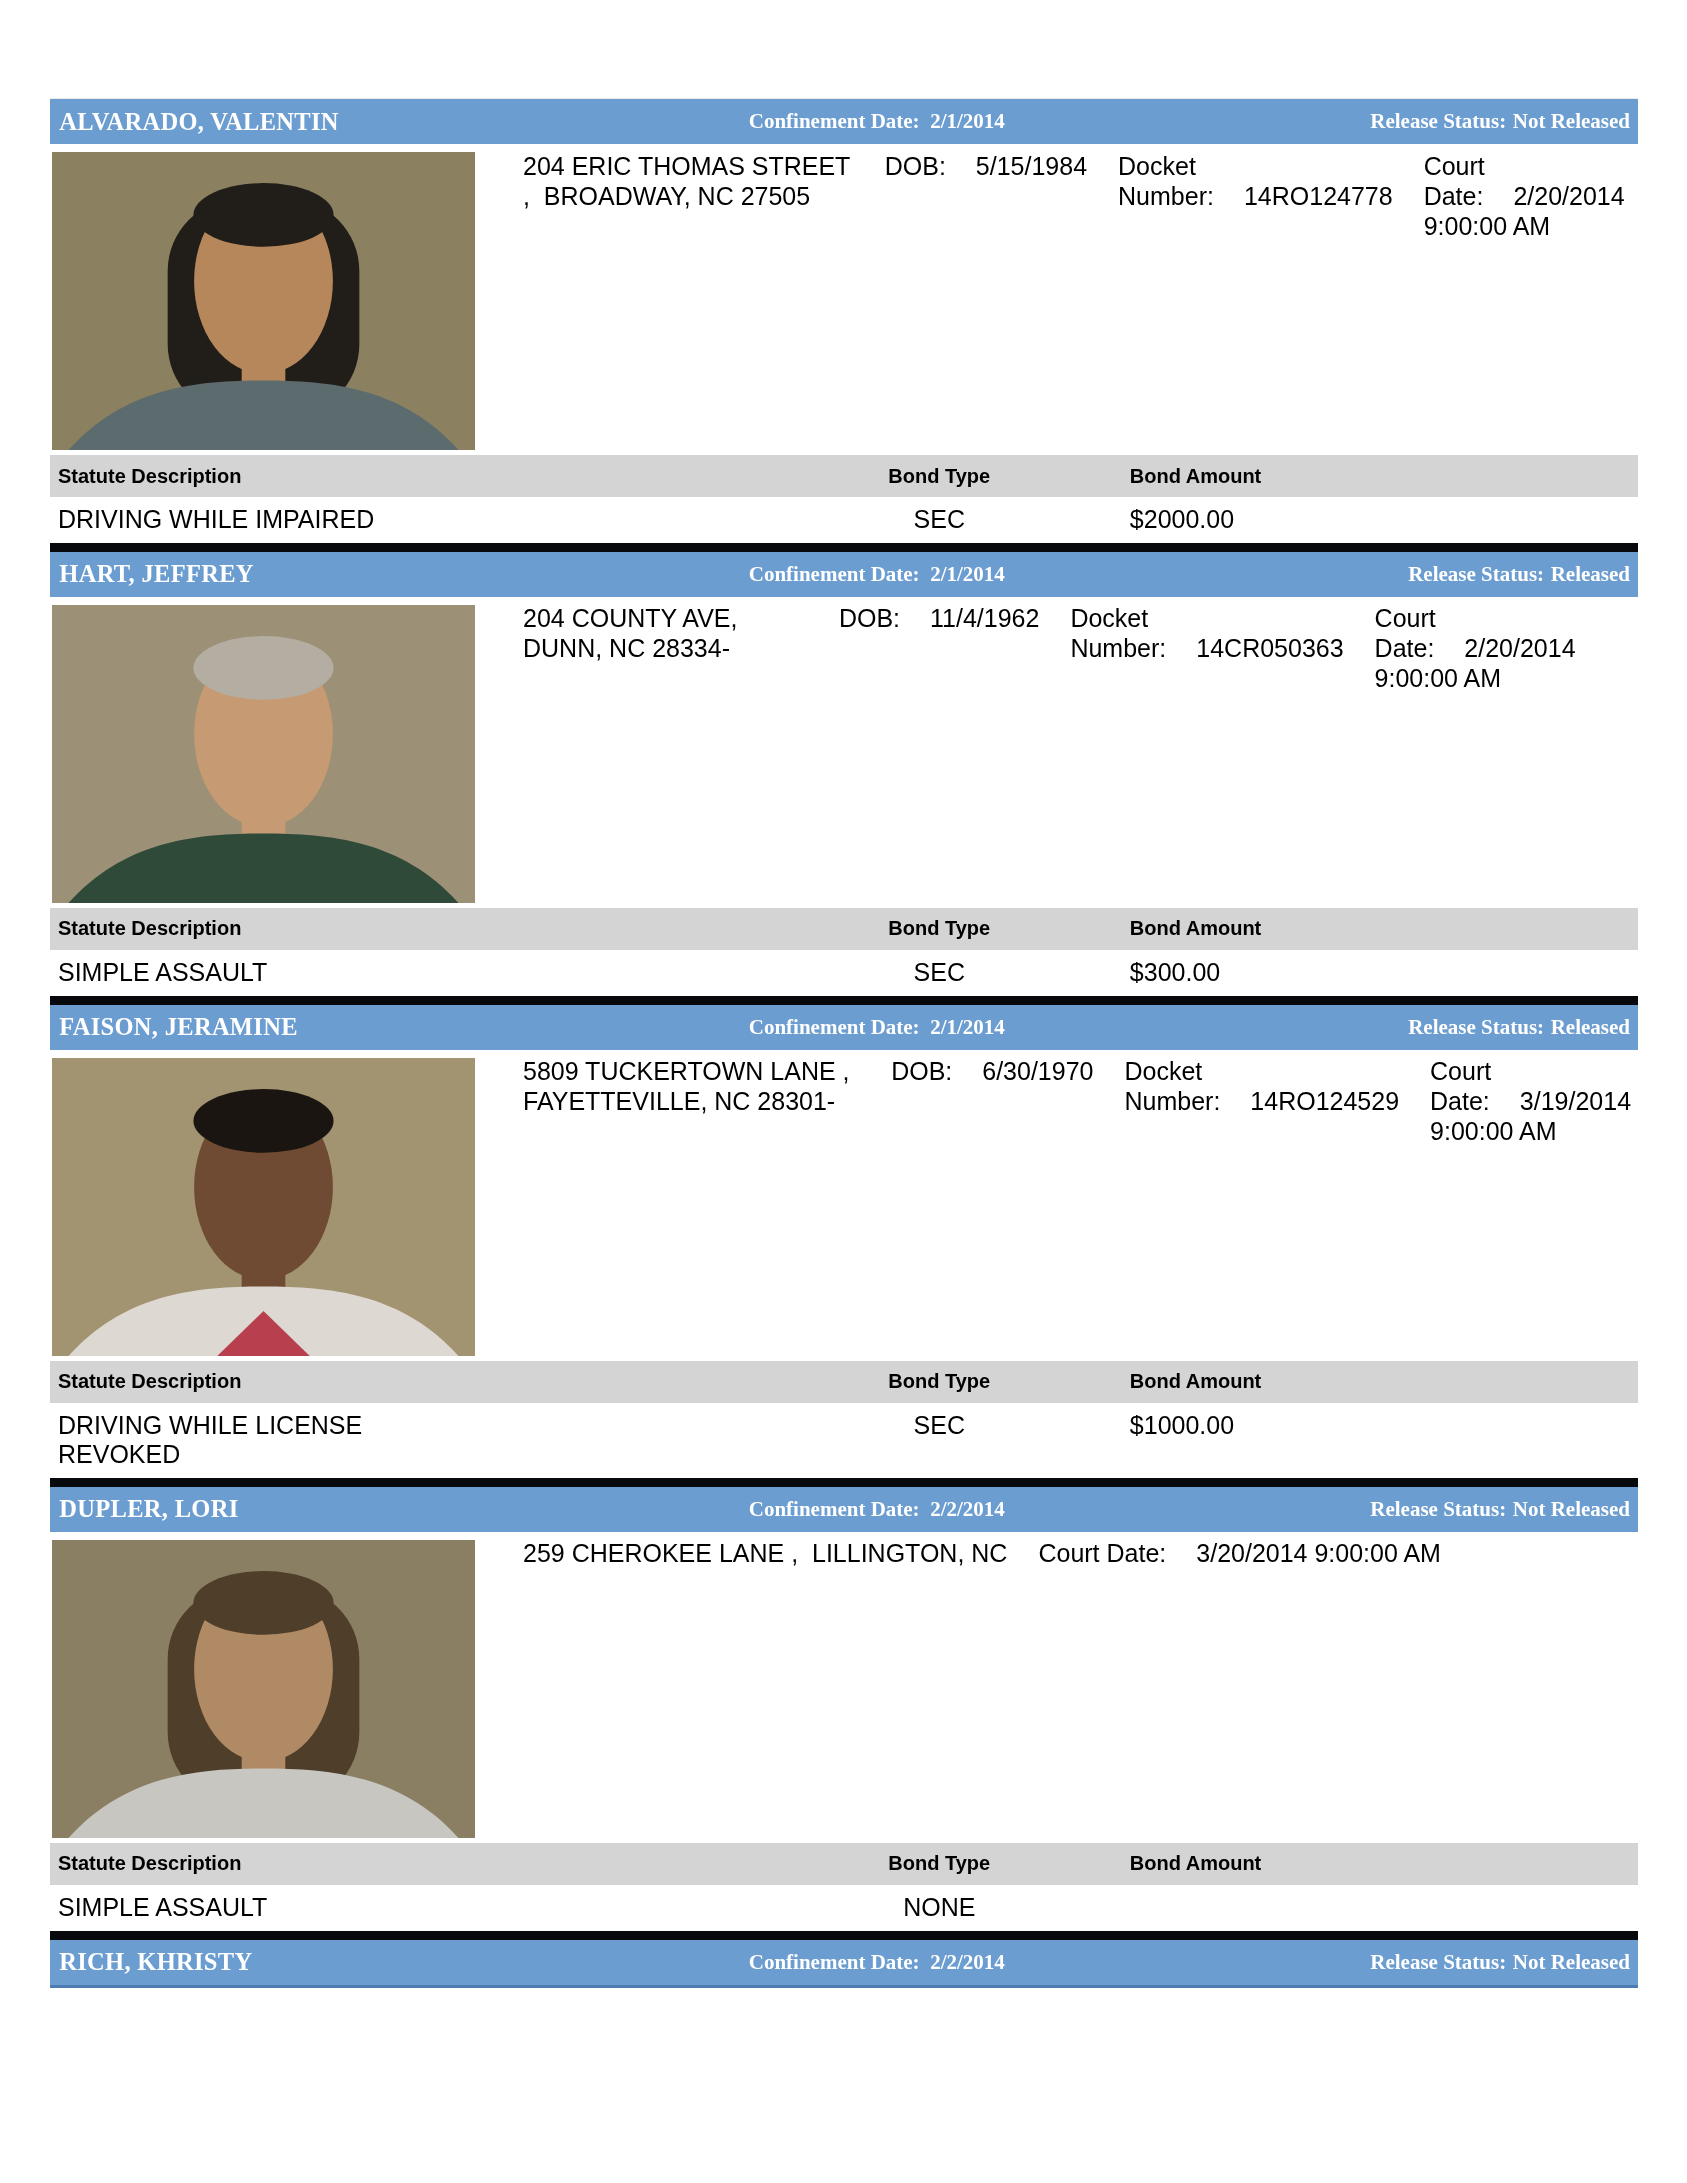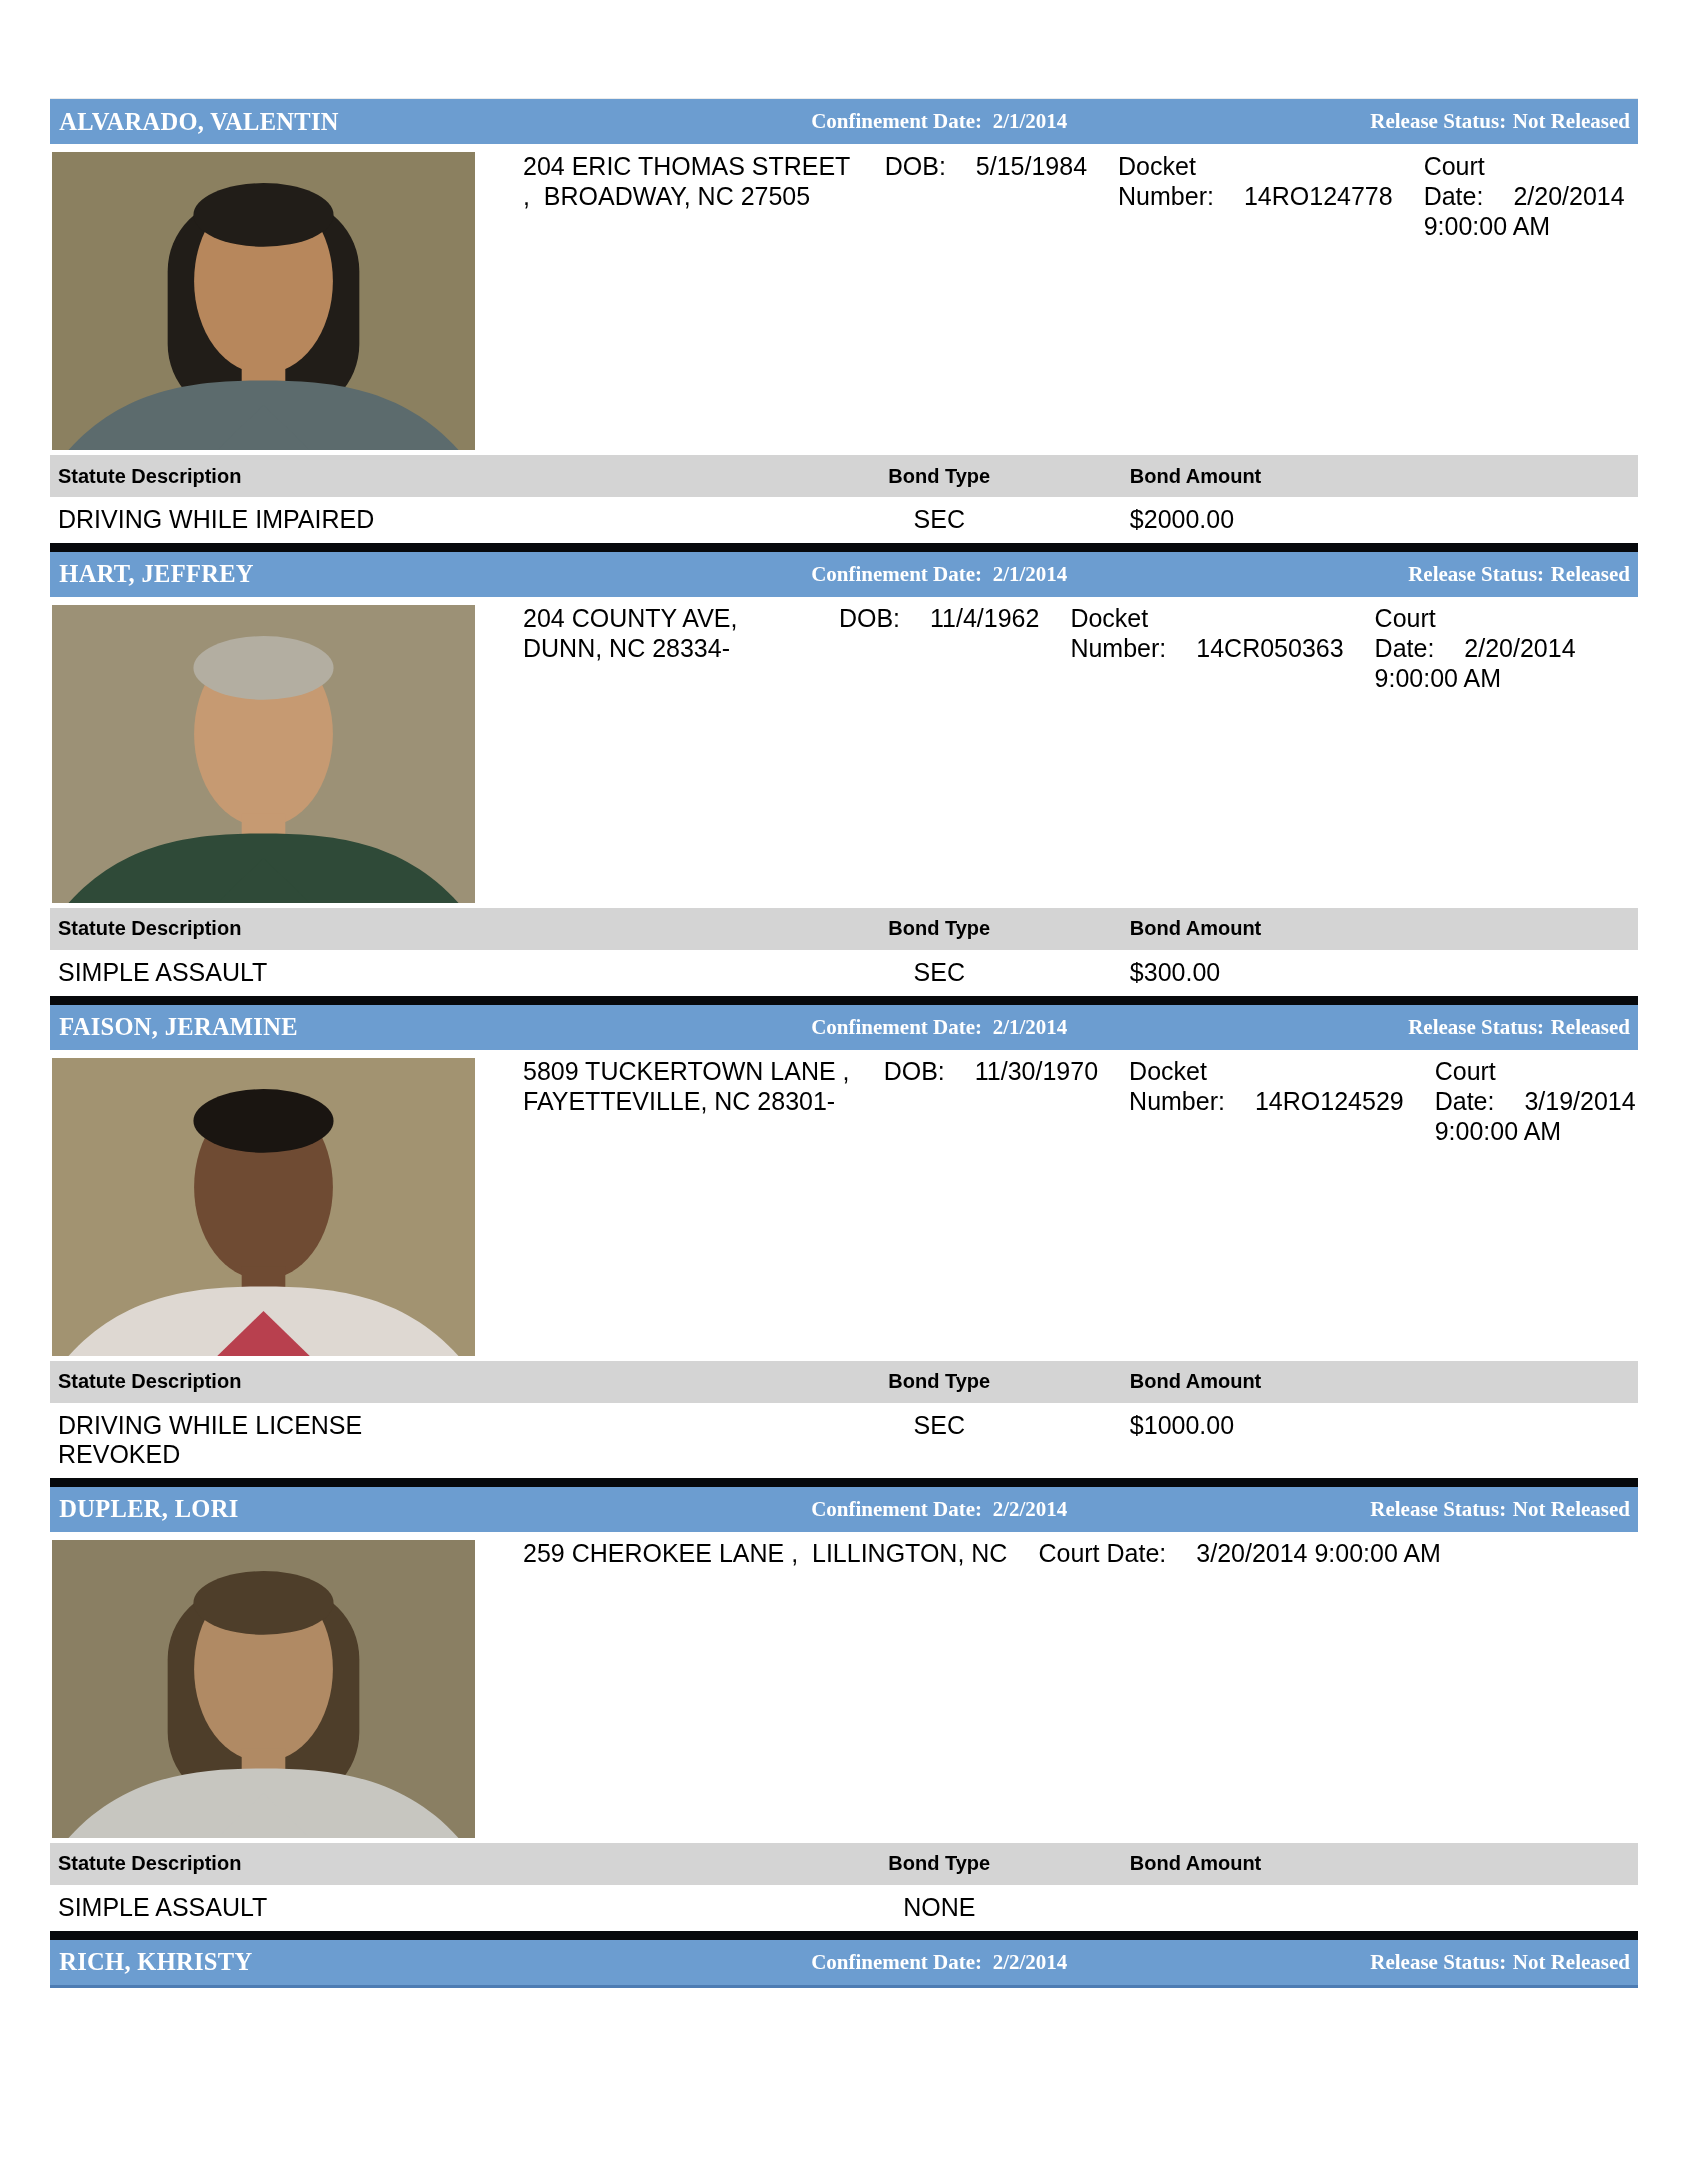--- a/index.html
+++ b/index.html
@@ -7,21 +7,21 @@
   .page{position:relative;width:1687px;height:2183px;overflow:hidden;background:#ffffff;}
   .content{position:absolute;left:50px;top:98px;width:1588px;}
 
   
   .record-banner{display:flex;align-items:center;height:45px;background:#6c9dd0;color:#fff;
     font-family:Liberation Serif, serif;font-weight:bold;}
   .record.first .record-banner{border-top:1.3px solid #ebebeb;}
   .record.last  .record-banner{border-bottom:3.3px solid #4d7cb3;}
   .b-name{width:44%;box-sizing:border-box;padding-left:9.3px;font-size:24.5px;letter-spacing:0.3px;
     white-space:nowrap;overflow:hidden;}
-  .b-center{width:24%;text-align:center;font-size:21px;white-space:nowrap;}
+  .b-center{width:24%;font-size:21px;white-space:nowrap;}
   .b-right{width:32%;box-sizing:border-box;text-align:right;padding-right:8px;font-size:21px;white-space:nowrap;}
   .b-center .val{margin-left:10.6px;}
   .b-right .val{margin-left:6.6px;margin-top:28px;}
 
   
   .record-body{position:relative;height:311px;}
   .photo{position:absolute;left:2px;top:8px;width:423px;height:298px;}
   .photo svg{display:block;width:100%;height:100%;}
   .photo .long-hair{display:none;}
   .photo.hair-long .long-hair{display:block;}
@@ -151,21 +151,21 @@
             <rect class="long-hair" x="175" y="70" width="290" height="330" rx="110" style="fill:var(--phair,#1a1511)"></rect>
             <ellipse cx="320" cy="195" rx="105" ry="140" style="fill:var(--pskin,#6f4b33)"></ellipse>
             <ellipse cx="320" cy="95" rx="106" ry="48" style="fill:var(--phair,#1a1511)"></ellipse>
             <rect x="287" y="315" width="66" height="60" style="fill:var(--pskin,#6f4b33)"></rect>
             <path d="M25,450 C110,355 220,345 320,345 C420,345 530,355 615,450 Z" style="fill:var(--pshirt,#ded8d2)"></path>
             <path d="M250,450 L320,382 L390,450 Z" style="fill:var(--paccent,#b8404e)"></path>
           </svg>
         </div>
         <div class="details">
           <div class="prewrap">5809 TUCKERTOWN LANE ,  FAYETTEVILLE, NC 28301-</div>
-          <div class="detail-line"><span>DOB:</span><span class="val">11/30/1970</span></div>
+          <div class="detail-line"><span>DOB:</span><span class="val">6/30/1970</span></div>
           <div class="detail-line"><span>Docket Number:</span><span class="val">14RO124529</span></div>
           <div class="detail-line"><span>Court Date:</span><span class="val">3/19/2014 9:00:00 AM</span></div>
         </div>
       </div>
       <div class="charges-table">
         <div class="thead">
           <div class="c1">Statute Description</div>
           <div class="c2">Bond Type</div>
           <div class="c3">Bond Amount</div>
         </div>

